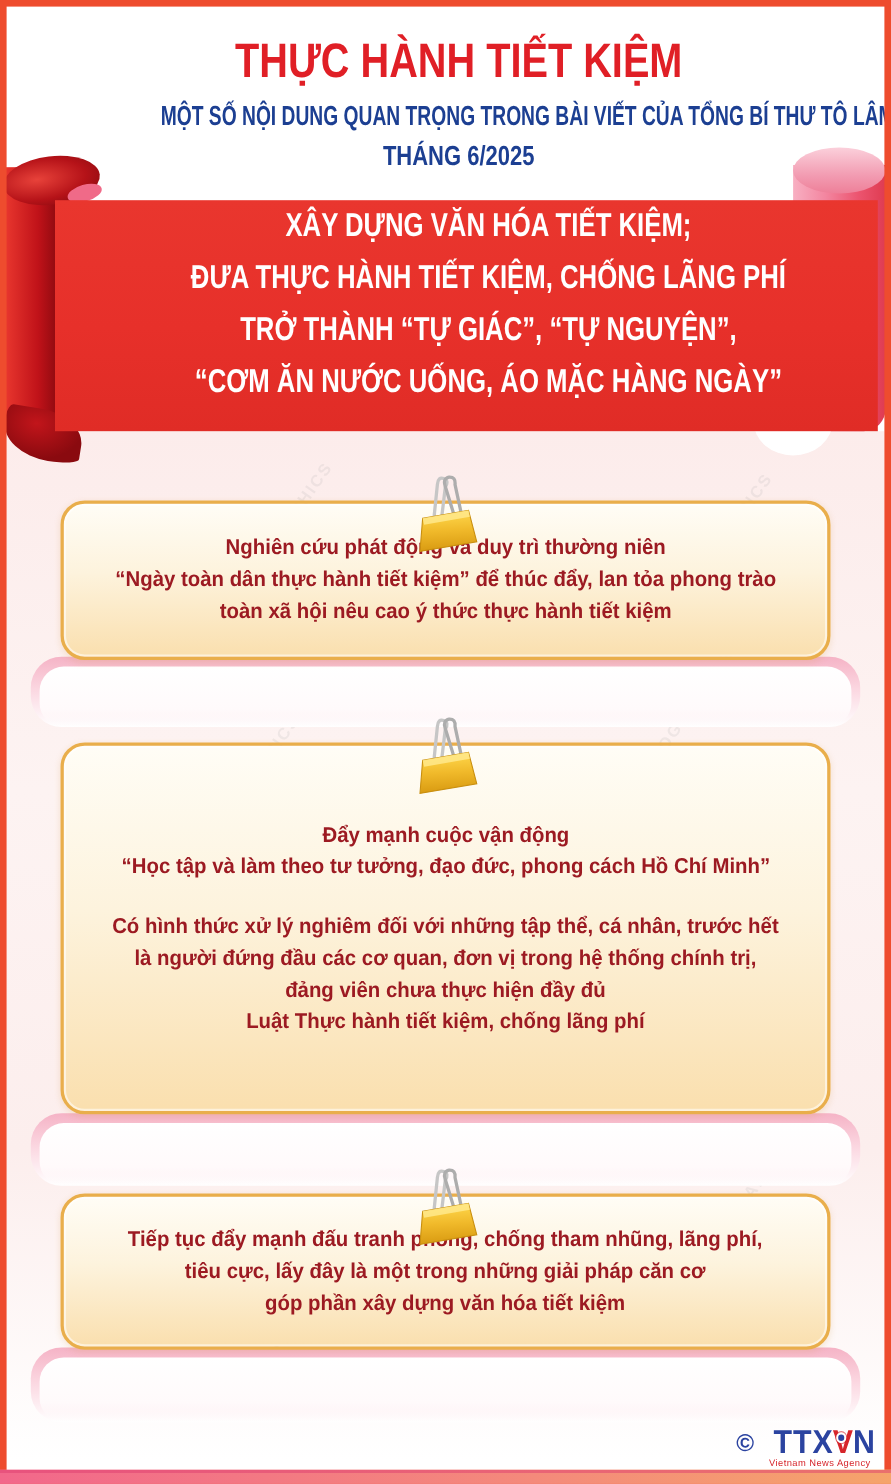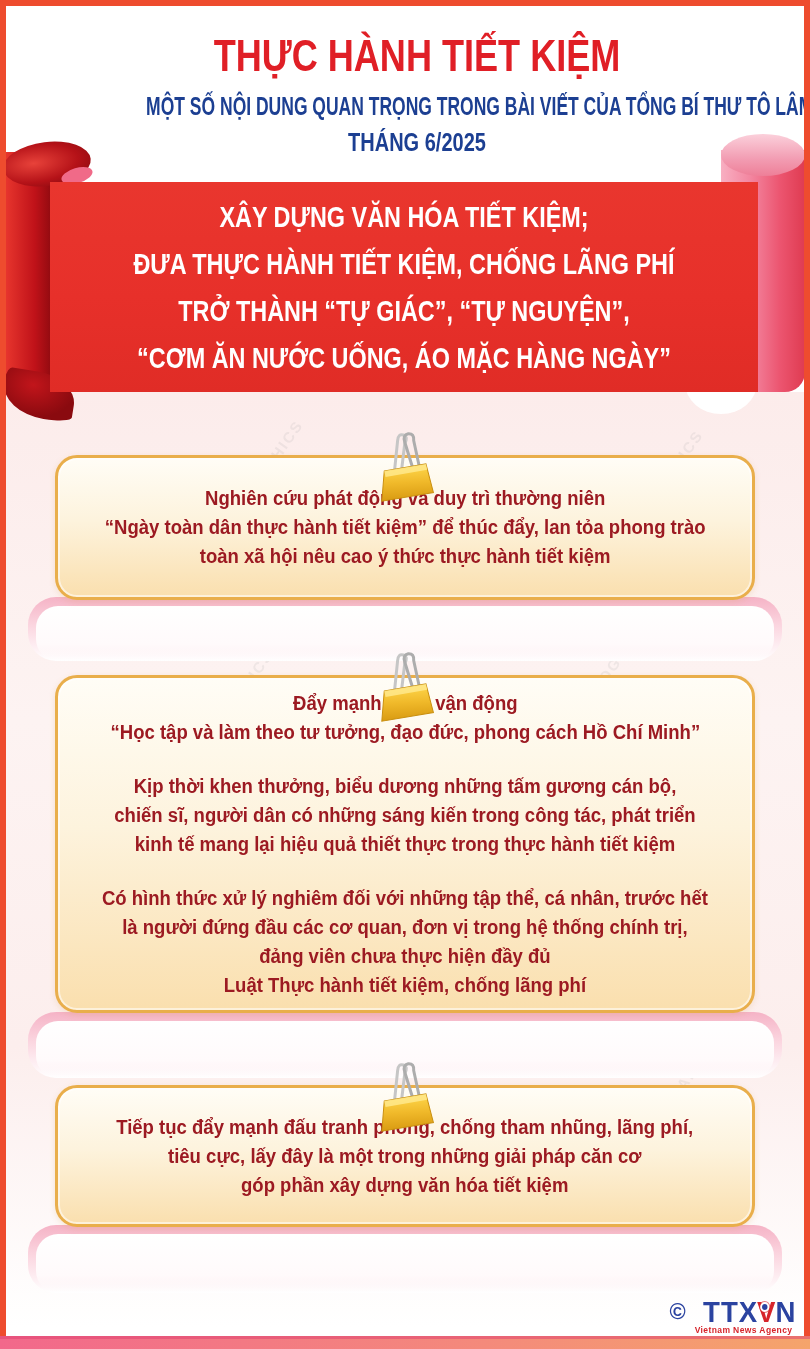--- a/index.html
+++ b/index.html
@@ -35,21 +35,21 @@
   .ribbon-right{position:absolute;right:5px;top:150px;width:84px;height:242px;z-index:3;
     background:linear-gradient(90deg,#f8afc2 0%,#f386a0 35%,#ec5570 70%,#df3b51 100%);
     border-radius:0 0 20px 4px;}
   .rr-cap{position:absolute;top:-16px;left:0;width:84px;height:42px;border-radius:50%;
     background:linear-gradient(180deg,#fbd0db 0%,#f29cb2 60%,#ee7f98 100%);}
   .rr-notch{position:absolute;bottom:-22px;left:-36px;width:72px;height:62px;border-radius:50%;
     background:#ffffff;}
   
   .banner{position:absolute;left:50px;top:182px;width:708px;height:210px;z-index:4;
     background:linear-gradient(180deg,#e9362e 0%,#e7302a 55%,#e02c26 100%);
-    display:flex;flex-direction:column;justify-content:center;text-align:center;}
+    display:flex;flex-direction:column;text-align:center;padding-left:40px;}
   .bline{font-size:30px;line-height:47px;font-weight:bold;color:#ffffff;
     transform:scaleX(.78);white-space:nowrap;}
   
   .pinkcard{position:absolute;left:28px;width:754px;z-index:2;border-radius:28px;
     background:linear-gradient(180deg,#f5b3c6 0%,#fbd6e0 45%,#ffffff 100%);}
   .pc-in{position:absolute;left:8px;right:8px;top:9px;bottom:0;border-radius:22px;
     background:linear-gradient(180deg,#ffffff 0%,#fffafb 70%,rgba(255,255,255,0) 100%);}
   
   .card{position:absolute;left:55px;width:700px;z-index:5;border-radius:22px;
     border:3px solid #e9ae4b;box-sizing:border-box;
@@ -76,21 +76,21 @@
     padding-left:9px;letter-spacing:.2px;transform:scaleX(.95);transform-origin:left;}
   .agency{position:absolute;right:14px;bottom:14px;z-index:10;display:flex;
     align-items:center;gap:9px;cursor:pointer;}
   .copy{font-size:22px;font-weight:bold;color:#2b43a0;line-height:22px;margin-top:-10px;}
   .abbr{font-size:30px;line-height:28px;font-weight:bold;color:#2b43a0;letter-spacing:1px;
     transform:scaleX(.92);transform-origin:right;}
   .abbr .v{color:#d6252b;position:relative;margin:0 -1px;}
   .abbr .v::after{content:"";position:absolute;left:3px;top:7px;width:10px;height:10px;
     border-radius:50%;background:#2b43a0;border:2px solid #ffffff;box-sizing:border-box;
     box-shadow:0 0 0 1px rgba(214,37,43,.6);}
-  .aname{font-size:8.5px;font-weight:bold;color:#d6252b;text-align:left;margin-top:-1px;
+  .aname{font-size:8.5px;font-weight:normal;color:#d6252b;text-align:center;margin-top:-1px;
     letter-spacing:.4px;}
 </style>
 </head>
 <body>
 
 <div class="frame">
 
   <svg width="0" height="0" style="position:absolute" aria-hidden="true">
     <defs>
       <linearGradient id="clipgold" x1="0" y1="0" x2="0" y2="1">
@@ -163,25 +163,20 @@
       <path d="M24 44 L29 12 Q30 5 35 7 Q40 9 36 15 L31 44" stroke="#c6c6c6" stroke-width="3" fill="none"></path>
       <path d="M44 46 L36 14 Q34 7 40 6 Q46 6 45 13 L50 44" stroke="#adadad" stroke-width="3" fill="none"></path>
       <polygon points="14,42 56,37 62,66 10,72" fill="url(#clipgold)" stroke="#c98f10" stroke-width="1"></polygon>
       <polygon points="14,42 56,37 57,43 15,48" fill="#ffe98c" opacity="0.85"></polygon>
     </svg>
     <div class="cpara">
       <div class="cline">Đẩy mạnh cuộc vận động</div>
       <div class="cline">“Học tập và làm theo tư tưởng, đạo đức, phong cách Hồ Chí Minh”</div>
     </div>
     <div class="cpara">
-      <div class="cline">Kịp thời khen thưởng, biểu dương những tấm gương cán bộ,</div>
-      <div class="cline">chiến sĩ, người dân có những sáng kiến trong công tác, phát triển</div>
-      <div class="cline">kinh tế mang lại hiệu quả thiết thực trong thực hành tiết kiệm</div>
-    </div>
-    <div class="cpara">
       <div class="cline">Có hình thức xử lý nghiêm đối với những tập thể, cá nhân, trước hết</div>
       <div class="cline">là người đứng đầu các cơ quan, đơn vị trong hệ thống chính trị,</div>
       <div class="cline">đảng viên chưa thực hiện đầy đủ</div>
       <div class="cline">Luật Thực hành tiết kiệm, chống lãng phí</div>
     </div>
   </article>
 
   <article class="card" style="top:1085px;height:142px">
     <svg class="clip" viewBox="0 0 70 76">
       <path d="M24 44 L29 12 Q30 5 35 7 Q40 9 36 15 L31 44" stroke="#c6c6c6" stroke-width="3" fill="none"></path>

